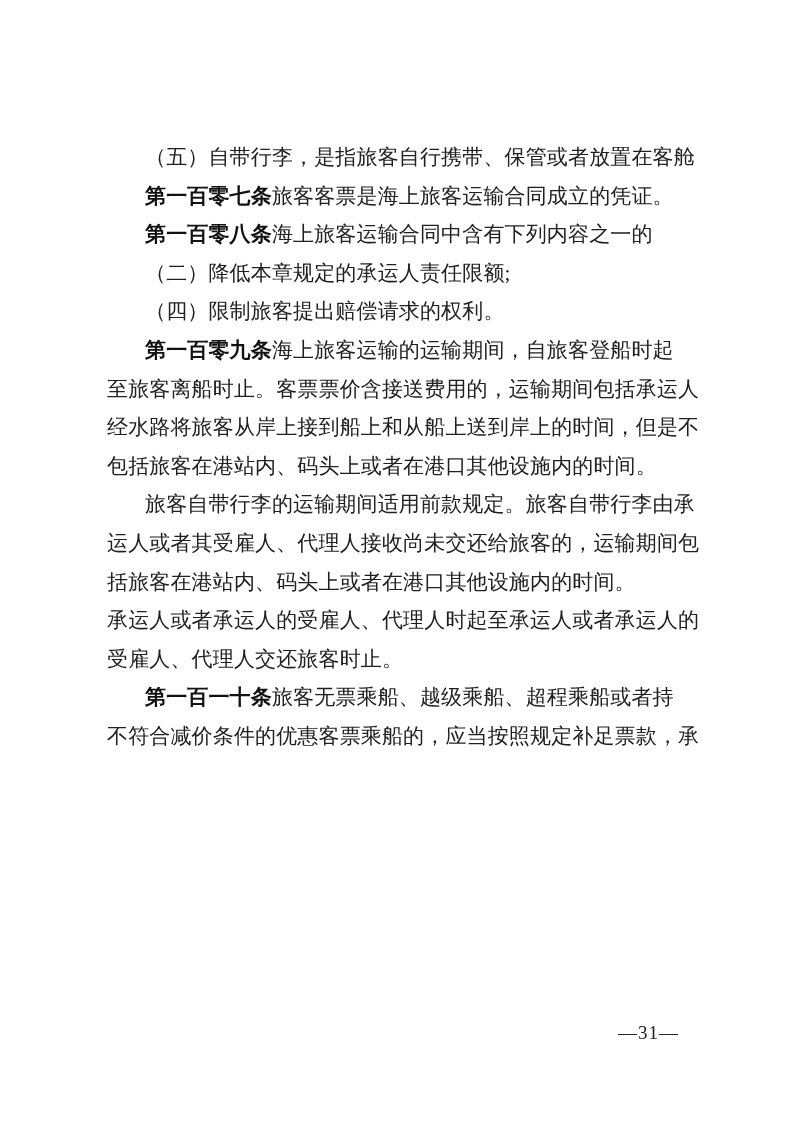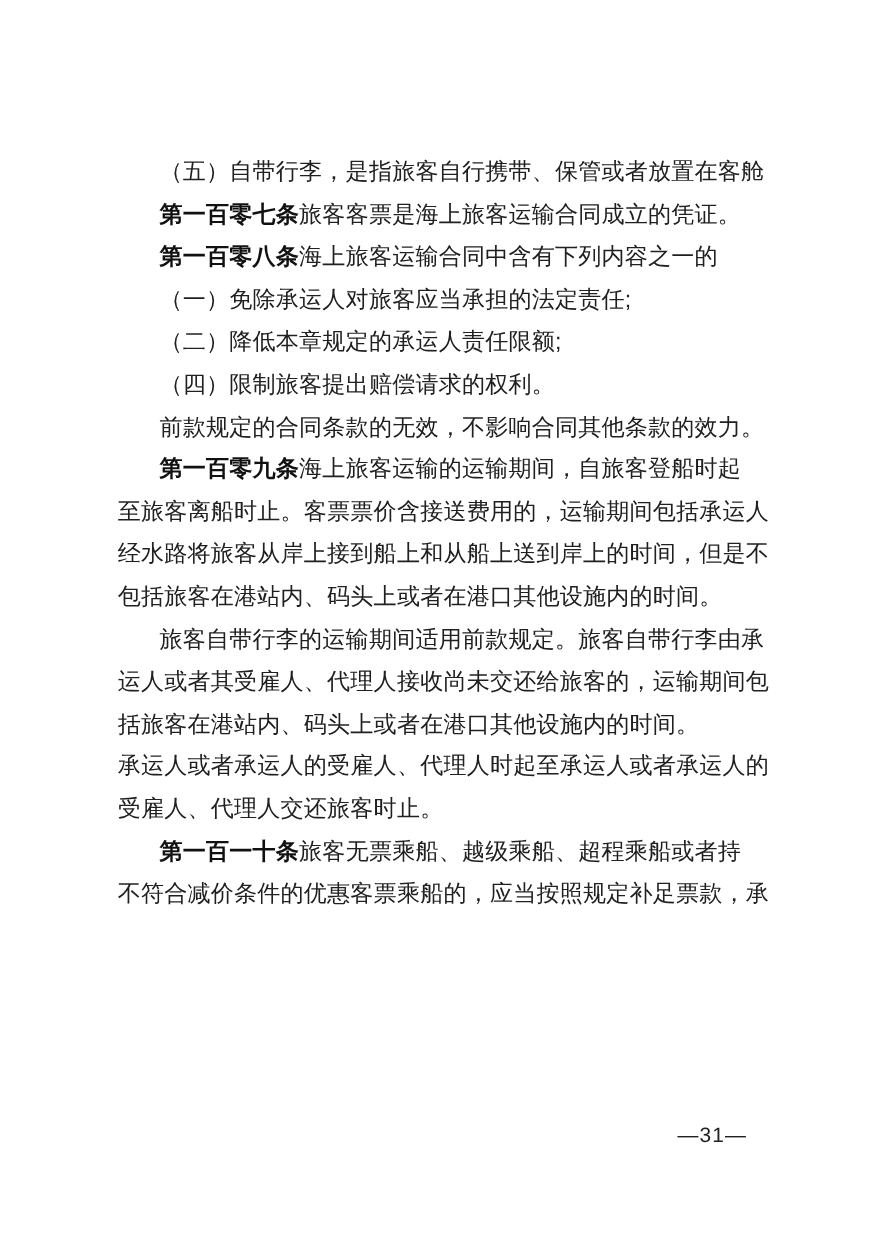--- a/index.html
+++ b/index.html
@@ -6,21 +6,21 @@
     margin: 0;
     padding: 0;
     background: #ffffff;
   }
   .page {
     position: relative;
     width: 793px;
     height: 1122px;
     background: #ffffff;
     overflow: hidden;
-    font-family: Liberation Sans, sans-serif;
+    font-family: Liberation Serif, serif;
   }
   .text-block {
     position: absolute;
     left: 107px;
     top: 138px;
     width: 584px;
   }
   .line {
     font-size: 21px;
     line-height: 38.6px;
@@ -47,24 +47,22 @@
   }
 </style>
 </head>
 <body>
 
 <div class="page">
   <main class="text-block" id="text-block">
       <div class="line indent"><span>（五）自带行李，是指旅客自行携带、保管或者放置在客舱</span></div>
       <div class="line indent"><span class="article-no">第一百零七条</span><span>旅客客票是海上旅客运输合同成立的凭证。</span></div>
       <div class="line indent"><span class="article-no">第一百零八条</span><span>海上旅客运输合同中含有下列内容之一的</span></div>
-      <div class="line indent"><span>（一）免除承运人对旅客应当承担的法定责任;</span></div>
       <div class="line indent"><span>（二）降低本章规定的承运人责任限额;</span></div>
       <div class="line indent"><span>（四）限制旅客提出赔偿请求的权利。</span></div>
-      <div class="line indent"><span>前款规定的合同条款的无效，不影响合同其他条款的效力。</span></div>
       <div class="line indent"><span class="article-no">第一百零九条</span><span>海上旅客运输的运输期间，自旅客登船时起</span></div>
       <div class="line"><span>至旅客离船时止。客票票价含接送费用的，运输期间包括承运人</span></div>
       <div class="line"><span>经水路将旅客从岸上接到船上和从船上送到岸上的时间，但是不</span></div>
       <div class="line"><span>包括旅客在港站内、码头上或者在港口其他设施内的时间。</span></div>
       <div class="line indent"><span>旅客自带行李的运输期间适用前款规定。旅客自带行李由承</span></div>
       <div class="line"><span>运人或者其受雇人、代理人接收尚未交还给旅客的，运输期间包</span></div>
       <div class="line"><span>括旅客在港站内、码头上或者在港口其他设施内的时间。</span></div>
       <div class="line"><span>承运人或者承运人的受雇人、代理人时起至承运人或者承运人的</span></div>
       <div class="line"><span>受雇人、代理人交还旅客时止。</span></div>
       <div class="line indent"><span class="article-no">第一百一十条</span><span>旅客无票乘船、越级乘船、超程乘船或者持</span></div>

